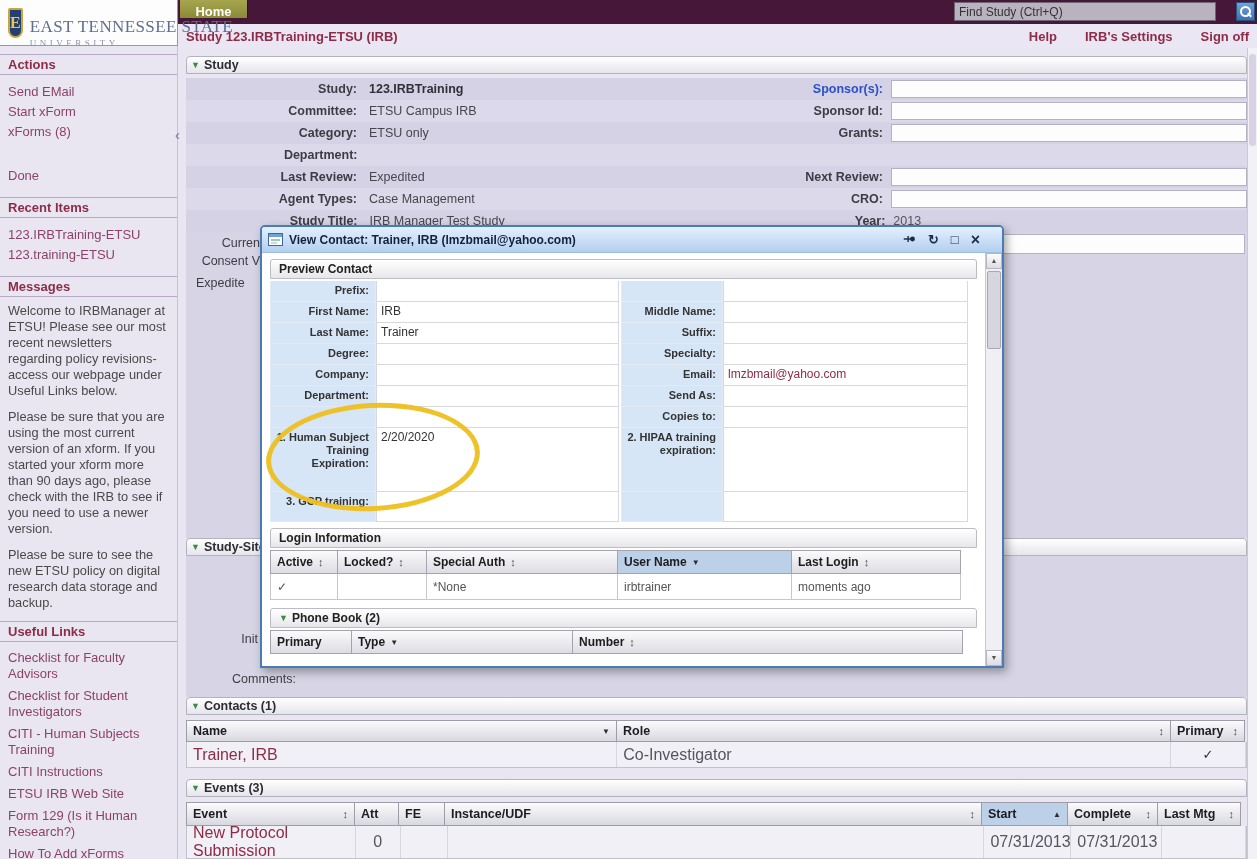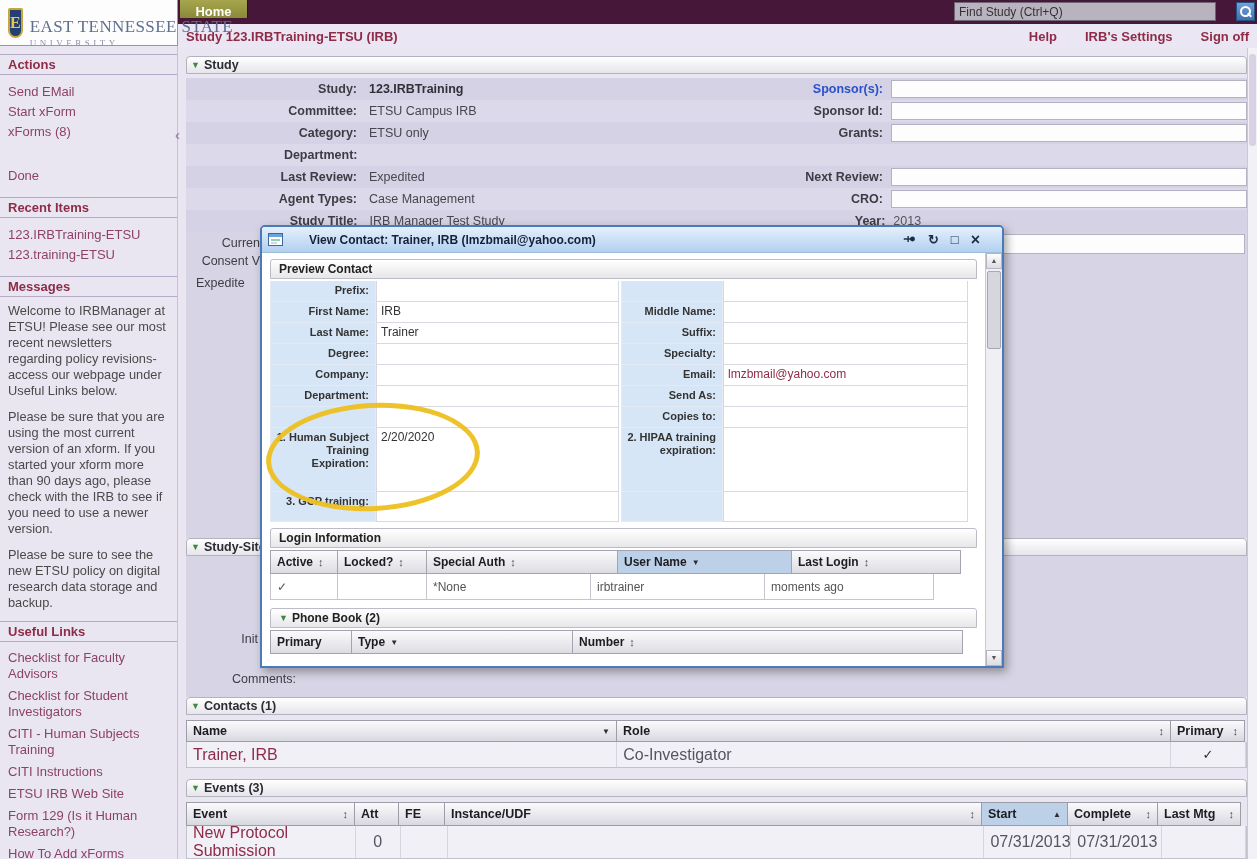--- a/index.html
+++ b/index.html
@@ -74,21 +74,21 @@
   .th .sp{flex:1;}
   .th.sorted{background:#bcd0e8;}
   .trow{position:absolute;display:flex;background:#f1f0f7;border:1px solid #c2c2cc;border-top:0;}
   .td{border-right:1px solid #d6d6de;padding:0 6px;display:flex;align-items:center;font-size:16px;color:#55555d;overflow:hidden;}
   .td.link{color:#8e2c47;cursor:pointer;}
   .td.center{justify-content:center;}
 
   
   .modal{position:absolute;left:260px;top:225px;width:744px;height:443px;background:#fff;border:2px solid #4a7ab8;border-radius:5px 5px 0 0;box-shadow:3px 4px 10px rgba(0,0,0,.35);z-index:10;overflow:hidden;}
   .modal-title{height:26px;background:linear-gradient(#e4f0fd,#b2d0ef);display:flex;align-items:center;padding:0 6px;gap:6px;border-bottom:1px solid #9ebcdd;}
-  .mt-text{font-weight:bold;font-size:12px;color:#14213a;flex:1;margin-left:20px;}
+  .mt-text{font-weight:bold;font-size:12px;color:#14213a;flex:1;}
   .mt-btns{display:flex;gap:12px;align-items:center;color:#1c2c4c;margin-right:16px;}
   .mt-btns .b{cursor:pointer;font-size:13px;font-weight:bold;line-height:13px;}
   .modal-body{position:absolute;left:0;top:26px;right:17px;bottom:0;padding:6px 8px;overflow:hidden;background:#fff;}
   .inner-bar{height:20px;background:linear-gradient(#ffffff,#e7e7eb);border:1px solid #bcbcc6;border-radius:3px 3px 0 0;display:flex;align-items:center;font-weight:bold;font-size:12px;color:#222;padding-left:8px;gap:4px;}
   .mgrid{margin-top:2px;}
   .mrow{display:flex;}
   .ml{width:106px;background:#d7e6f6;font-weight:bold;font-size:11px;color:#333;text-align:right;padding:3px 6px 0 2px;line-height:13px;border:1px solid #e3eaf3;border-top:0;}
   .mv{width:243px;background:#fff;border:1px solid #d8d8e0;border-top:0;font-size:12px;color:#333;padding:2px 4px 0;}
   .ml.c2{width:102px;margin-left:2px;}
   .mv.c2{width:245px;}
@@ -454,21 +454,21 @@
           </div>
           <div class="c" style="width:170px;">
             <span>Last Login</span>
               <span class="sp"></span>
             <span class="sorticon">↕</span>
           </div>
         </div>
         <div class="ltr">
           <div class="c checkmark" style="width:68px;">✓</div>
           <div class="c" style="width:90px;"></div>
-          <div class="c" style="width:165px;">*None</div>
+          <div class="c" style="width:192px;">*None</div>
           <div class="c" style="width:175px;">irbtrainer</div>
           <div class="c" style="width:170px;">moments ago</div>
         </div>
       </div>
 
       <div class="inner-bar" style="margin-top:8px;">
         <span class="tri">▼</span>
         <span>Phone Book (2)</span>
       </div>
       <div class="ltable">

